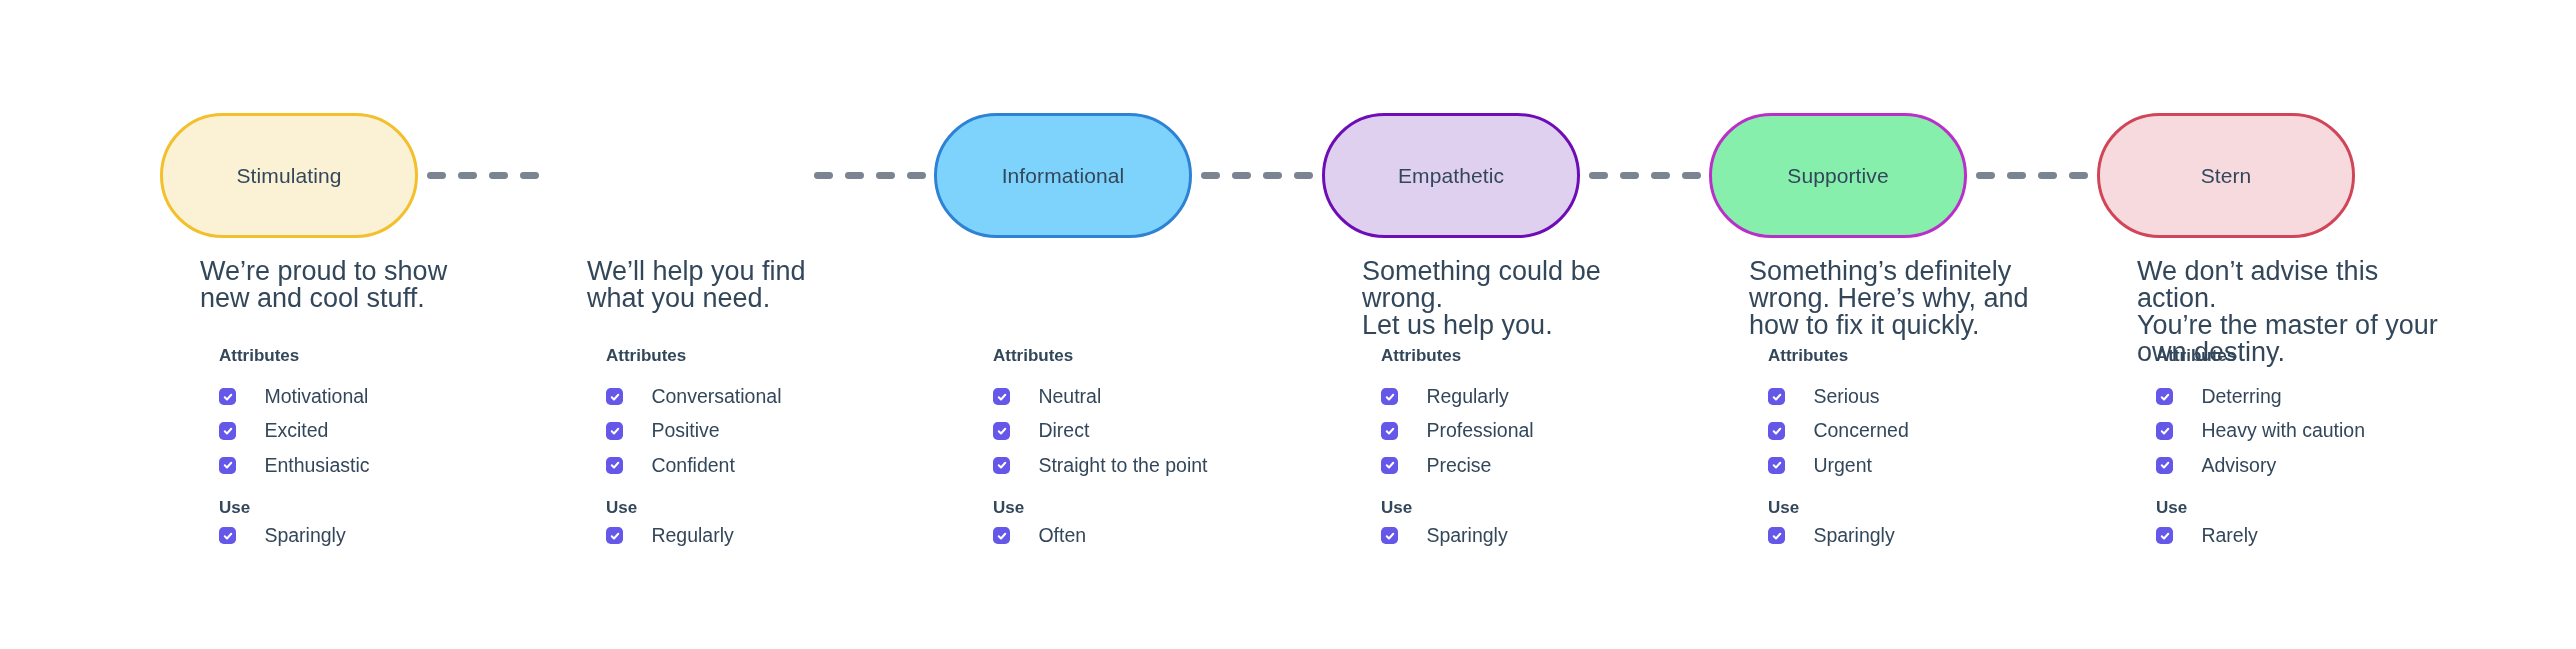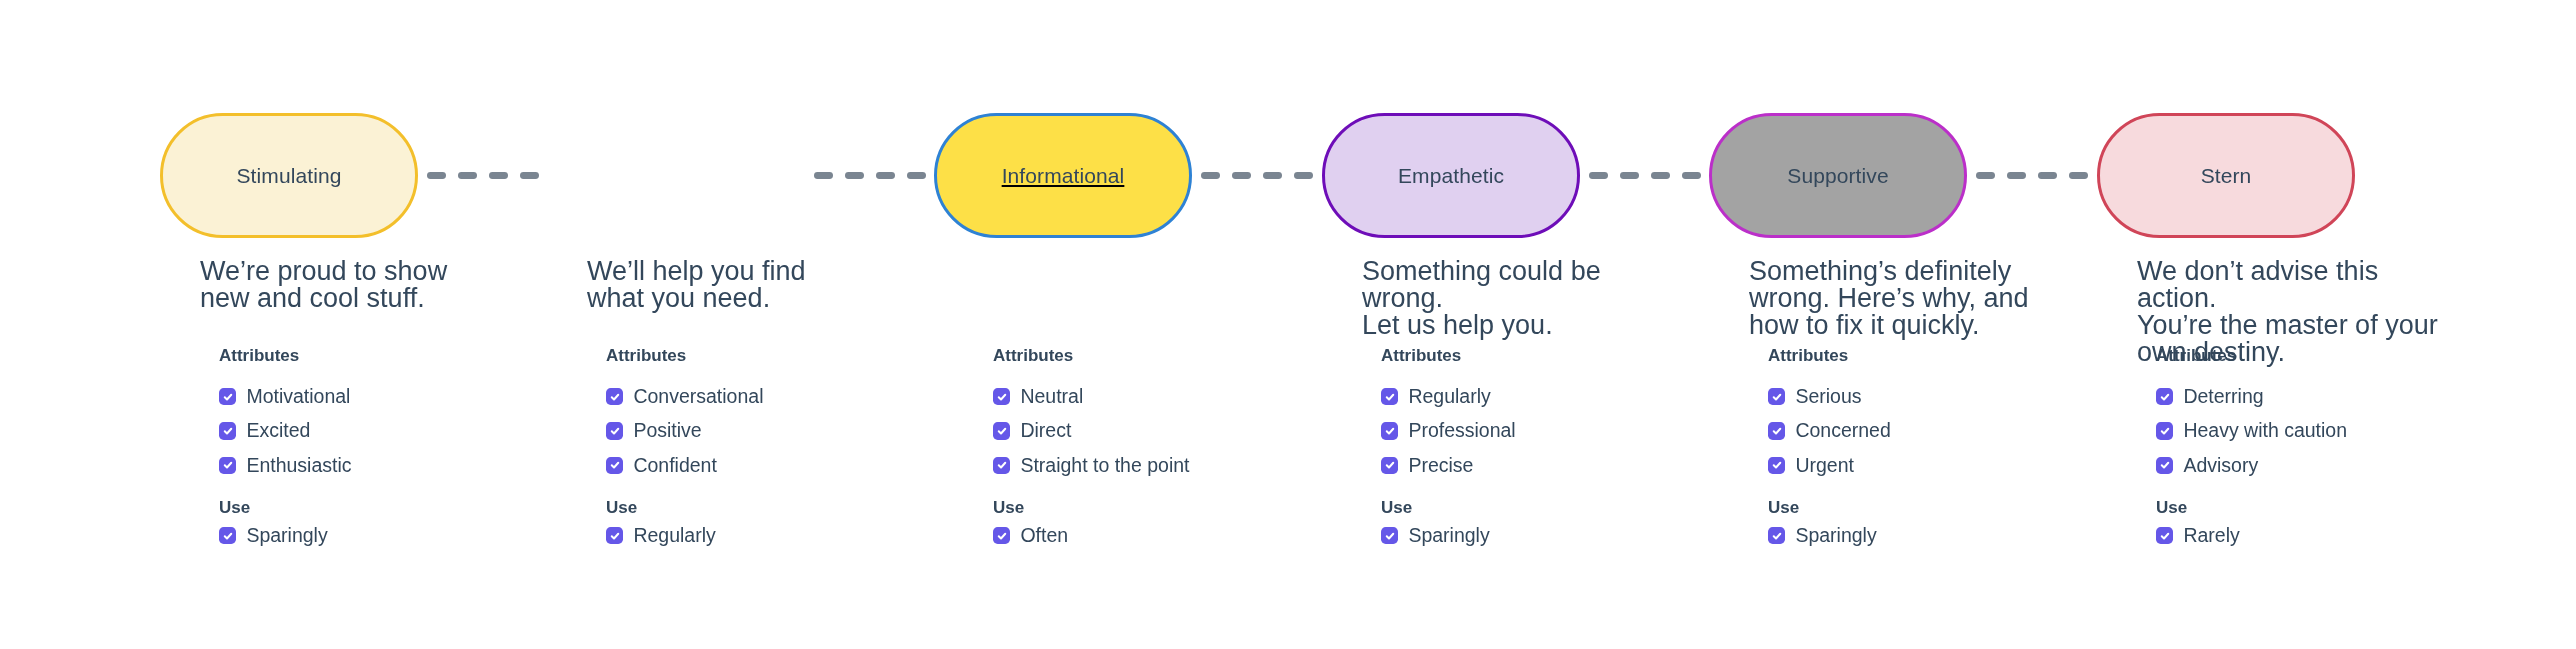--- a/index.html
+++ b/index.html
@@ -85,21 +85,21 @@
     top: 387px;
   }
   .use-row {
     position: absolute;
     left: 59px;
     top: 526px;
   }
   .check-row {
     display: flex;
     align-items: center;
-    gap: 10px;
+    gap: 28px;
     margin-bottom: 14.8px;
     cursor: pointer;
   }
   .checkbox {
     width: 17.4px;
     height: 17.4px;
     border-radius: 4.7px;
     background: var(--check);
     display: inline-flex;
     align-items: center;
@@ -210,21 +210,21 @@
     <span class="checkbox">
       <svg viewBox="0 0 24 24" aria-hidden="true">
         <path d="M5.5 12.5 L10 17 L18.5 7.5" fill="none" stroke="#FFFFFF" stroke-width="4" stroke-linecap="round" stroke-linejoin="round"></path>
       </svg>
     </span>
     <span class="check-label">Regularly</span>
   </label>
       </div>
   </div>
     <div class="tone-column" style="left: 934px;">
-    <div class="pill" style="border-color: rgb(46, 130, 212); background: #fde047; text-decoration: underline;">
+    <div class="pill" style="border-color: rgb(46, 130, 212); background: #7dd3fc;">
       <span class="pill-label">Informational</span>
     </div>
     <div class="connector">
       <span class="dash"></span>
       <span class="dash"></span>
       <span class="dash"></span>
       <span class="dash"></span>
     </div>
     <div class="attrs-label">Attributes</div>
     <div class="attr-rows">
@@ -310,21 +310,21 @@
     <span class="checkbox">
       <svg viewBox="0 0 24 24" aria-hidden="true">
         <path d="M5.5 12.5 L10 17 L18.5 7.5" fill="none" stroke="#FFFFFF" stroke-width="4" stroke-linecap="round" stroke-linejoin="round"></path>
       </svg>
     </span>
     <span class="check-label">Sparingly</span>
   </label>
       </div>
   </div>
     <div class="tone-column" style="left: 1709px;">
-    <div class="pill" style="border-color: rgb(187, 47, 201); background: #a3a3a3;">
+    <div class="pill" style="border-color: rgb(187, 47, 201); background: #86efac;">
       <span class="pill-label">Supportive</span>
     </div>
     <div class="connector">
       <span class="dash"></span>
       <span class="dash"></span>
       <span class="dash"></span>
       <span class="dash"></span>
     </div>
     <div class="desc">Something’s definitely
 wrong. Here’s why, and

